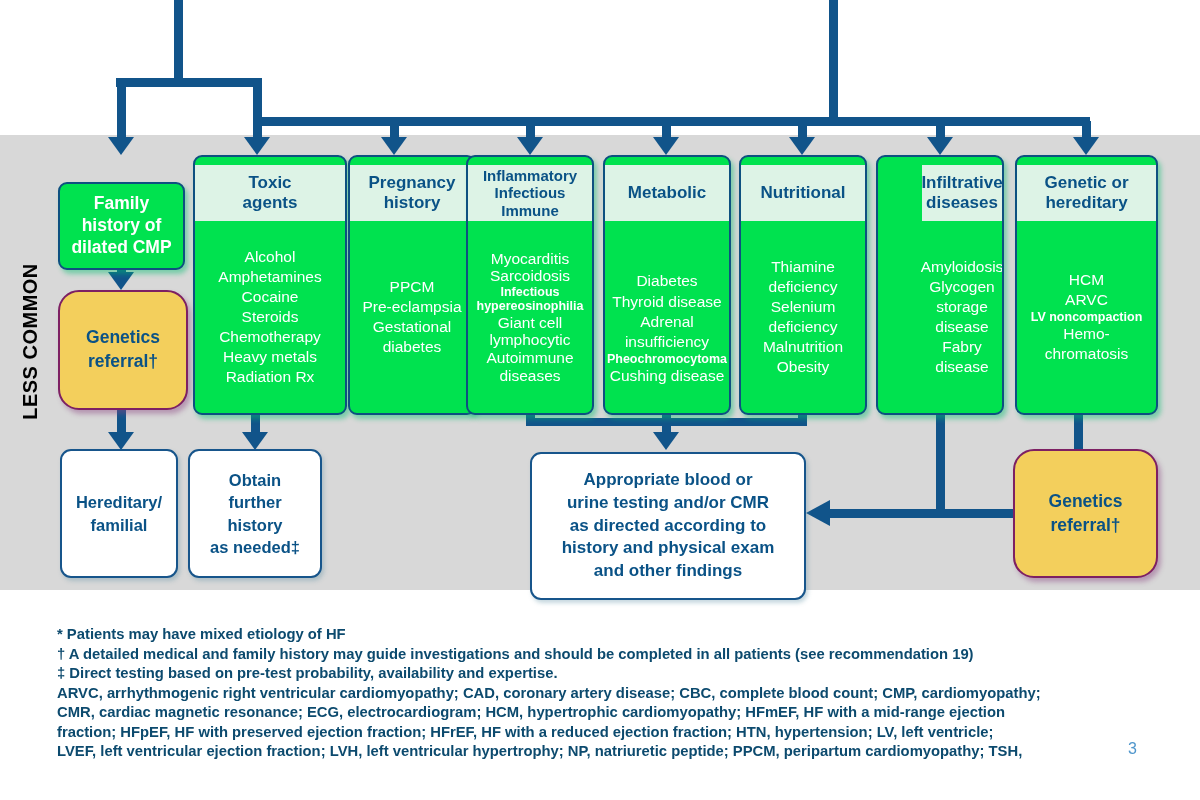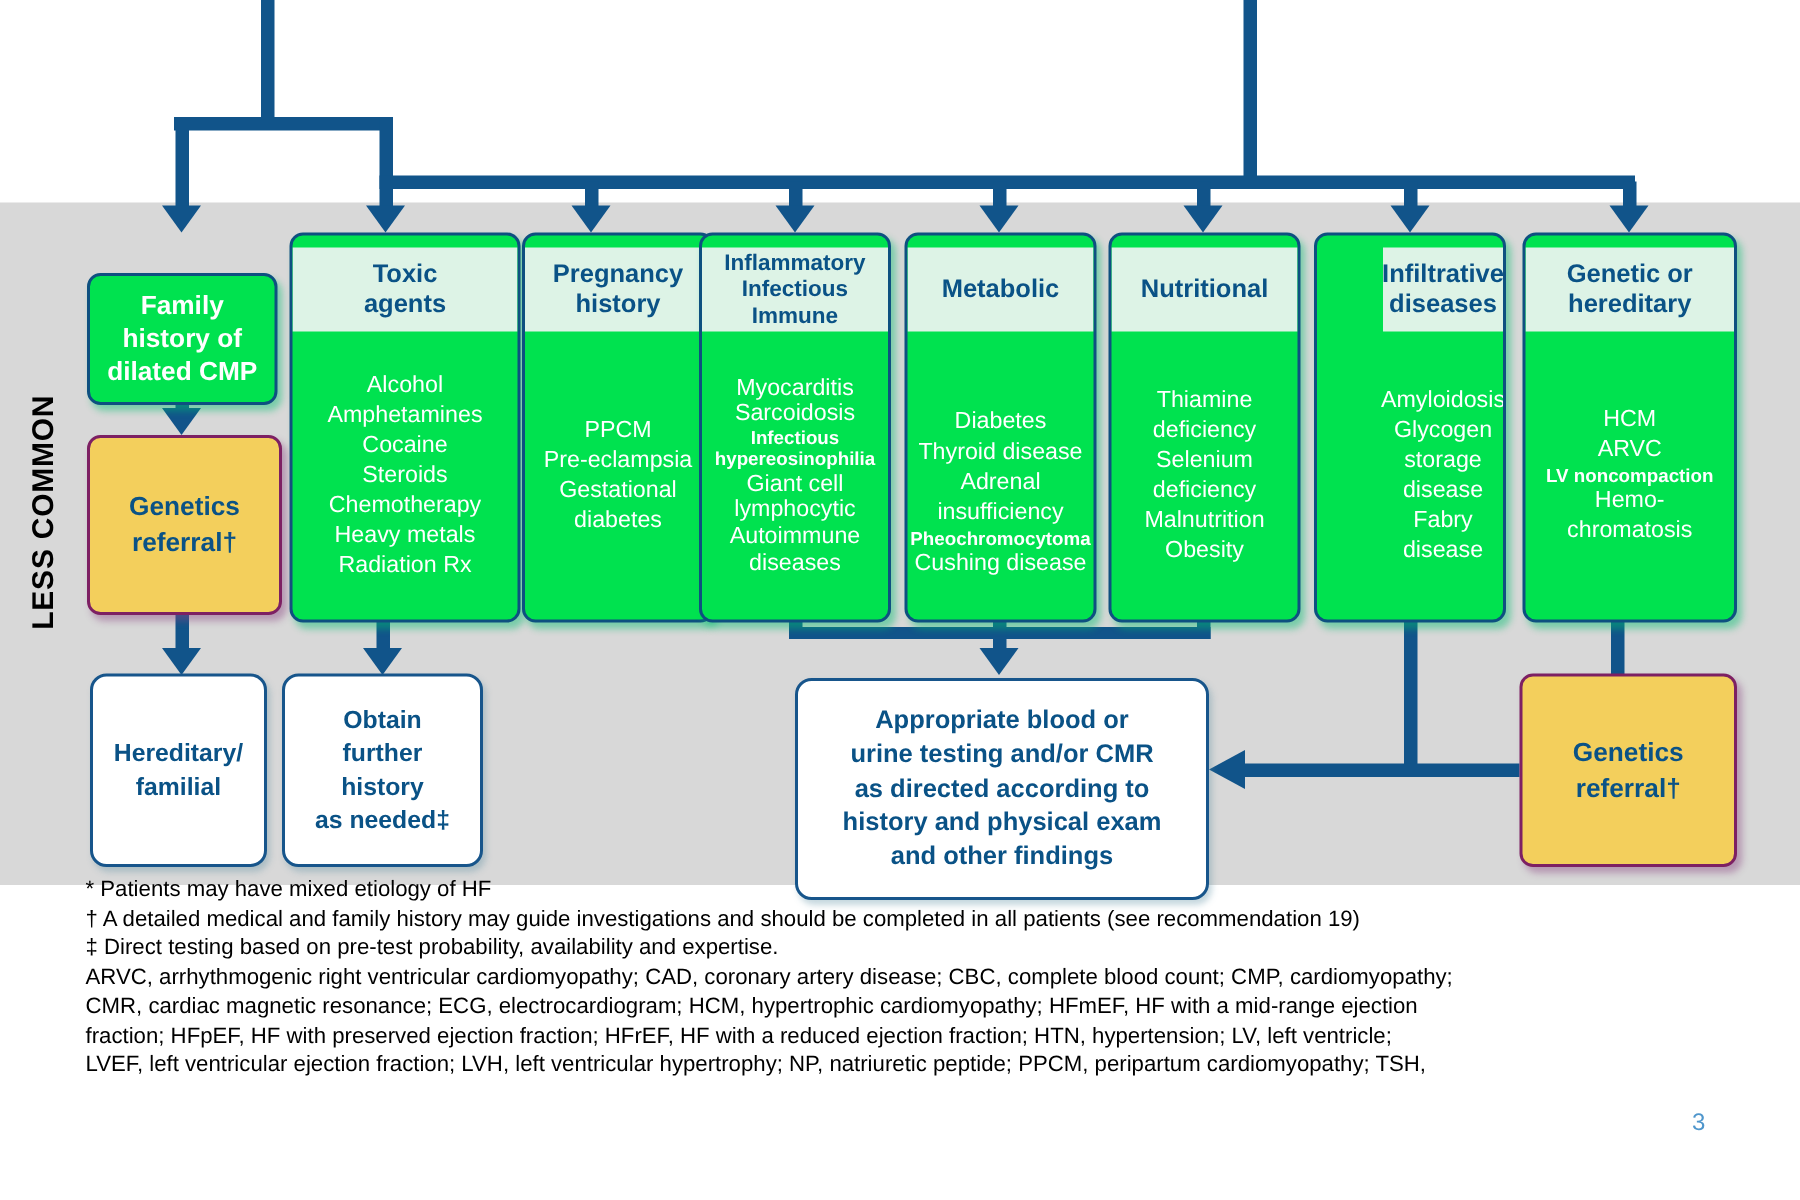--- a/index.html
+++ b/index.html
@@ -37,40 +37,40 @@
 
   
   .family{position:absolute;box-sizing:border-box;background:#00e24f;
     border:2px solid #0e5080;border-radius:9px;
     display:flex;align-items:center;justify-content:center;text-align:center;
     color:#ffffff;font-weight:bold;font-size:17.5px;line-height:1.25;white-space:pre-line;
     box-shadow:3px 4px 5px rgba(0,190,110,.45);margin-top:27px;}
 
   
   .ybox{position:absolute;box-sizing:border-box;background:#f3cf5c;
-    border:2px solid #7d2063;border-radius:9px;
+    border:2px solid #7d2063;border-radius:21px;
     display:flex;align-items:center;justify-content:center;text-align:center;
     color:#0a5286;font-weight:bold;font-size:17.5px;line-height:1.35;white-space:pre-line;
     box-shadow:3px 4px 5px rgba(140,70,130,.45);}
 
   
   .wbox{position:absolute;box-sizing:border-box;background:#ffffff;
     border:2px solid #17558b;border-radius:11px;
     display:flex;align-items:center;justify-content:center;text-align:center;
     color:#0a5286;font-weight:bold;font-size:16.5px;line-height:1.35;white-space:pre-line;
     box-shadow:2px 3px 4px rgba(90,140,160,.35);}
   .wbox.wide{font-size:17px;}
 
   
   .less{position:absolute;left:-80px;top:330px;width:220px;text-align:center;
     transform:rotate(-90deg);font-weight:bold;font-size:20px;color:#000;letter-spacing:.5px;}
 
   
-  .foot{position:absolute;left:57px;top:584px;width:1120px;color:#000000;
-    font-size:14.8px;line-height:19.5px;}
+  .foot{position:absolute;left:57px;top:625px;width:1120px;color:#0c4a6e;
+    font-size:14.8px;line-height:19.5px;font-weight:bold;}
   .pagenum{position:absolute;left:1128px;top:740px;color:#4f96cc;font-size:16px;}
 </style>
 </head>
 <body>
 
 <div id="stage">
   <div class="band"></div>
 
   <div class="line" style="left:174px;top:0;width:9px;height:82px"></div>
   <div class="line" style="left:116px;top:78px;width:146px;height:9px"></div>

